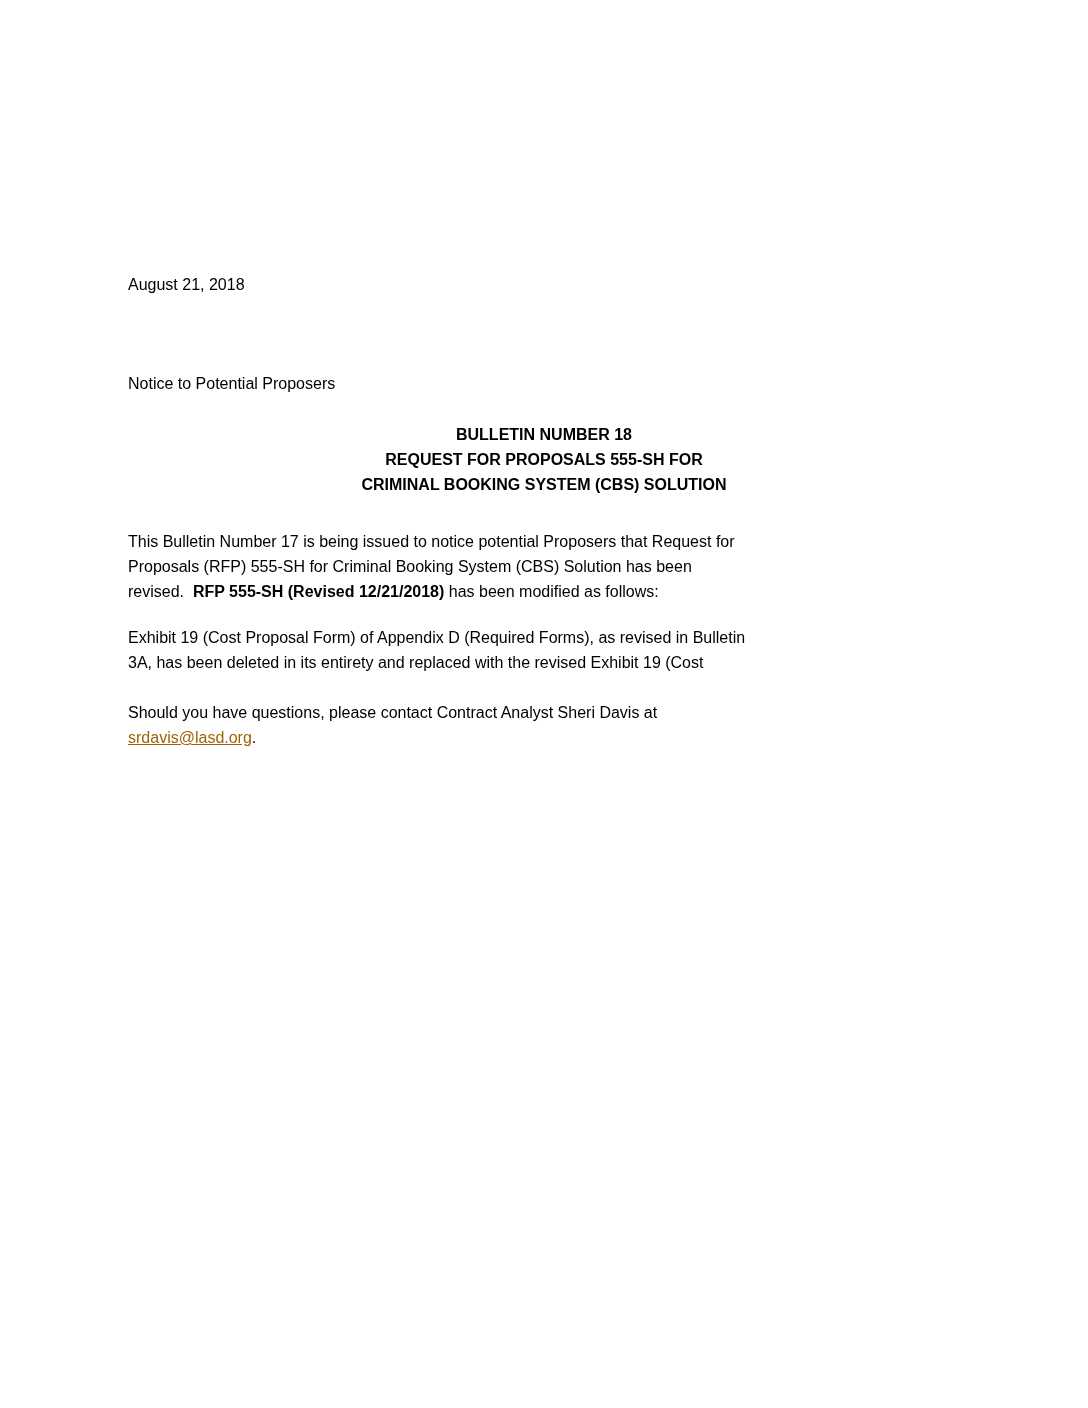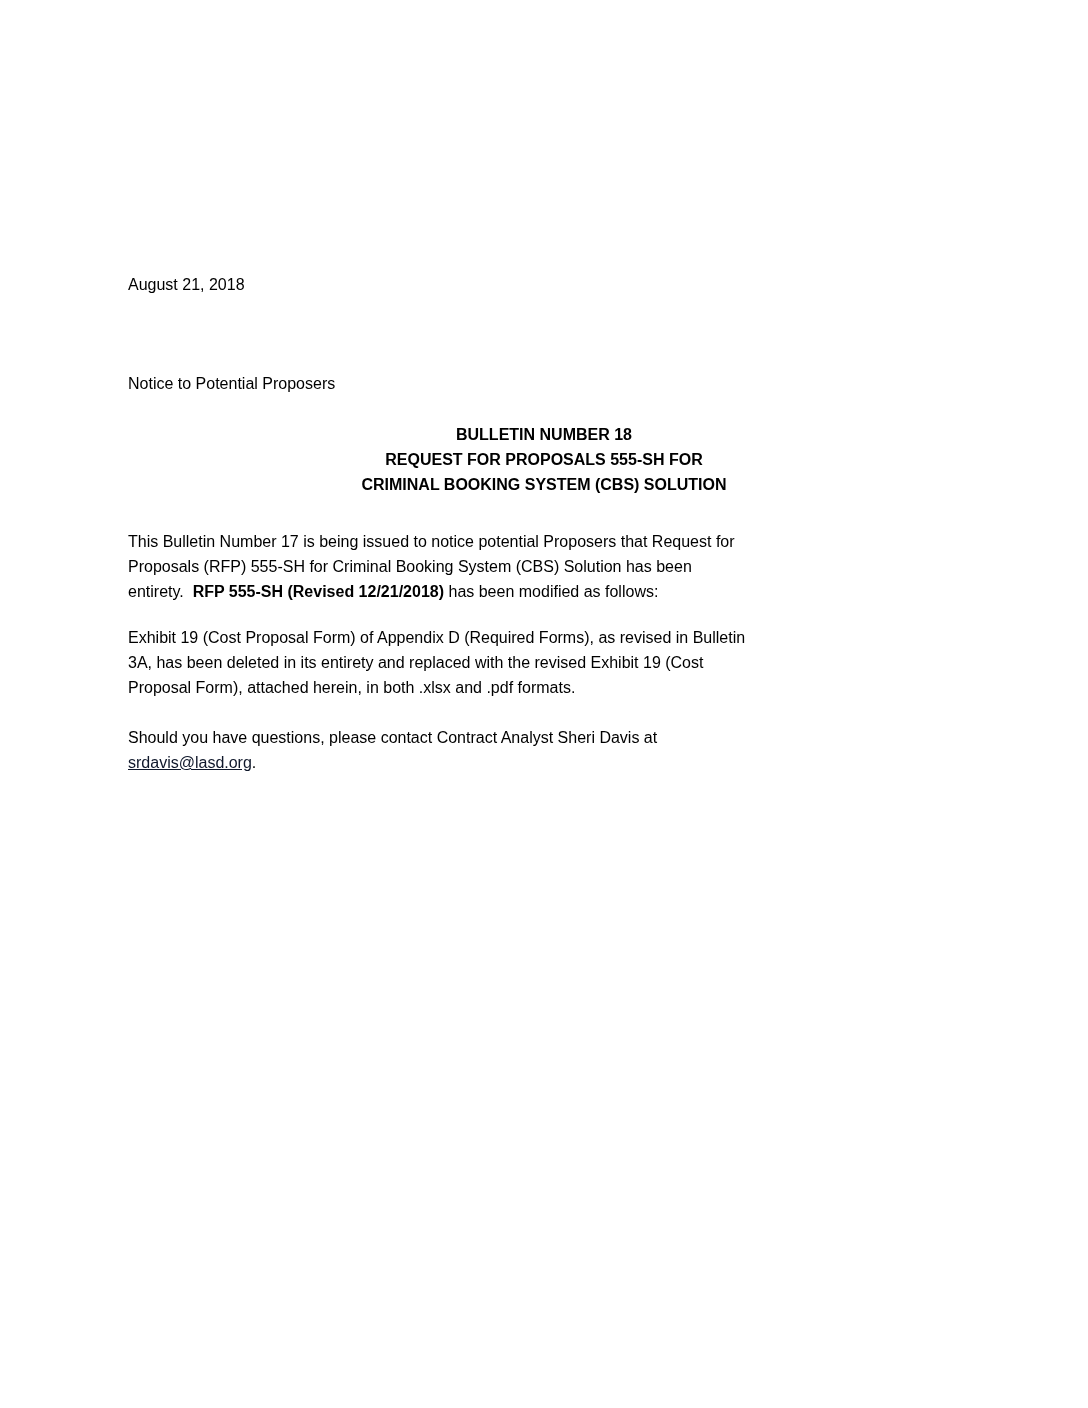--- a/index.html
+++ b/index.html
@@ -50,28 +50,27 @@
 
     <div class="heading">
       <div class="line">BULLETIN NUMBER 18</div>
       <div class="line">REQUEST FOR PROPOSALS 555-SH FOR</div>
       <div class="line">CRIMINAL BOOKING SYSTEM (CBS) SOLUTION</div>
     </div>
 
     <div class="para-1">
       <div class="line">This Bulletin Number 17 is being issued to notice potential Proposers that Request for</div>
       <div class="line">Proposals (RFP) 555-SH for Criminal Booking System (CBS) Solution has been</div>
-      <div class="line"><span>entirety.  </span><span class="bold">RFP 555-SH (Revised 12/21/2018)</span><span> has been modified as follows:</span></div>
+      <div class="line"><span>revised.  </span><span class="bold">RFP 555-SH (Revised 12/21/2018)</span><span> has been modified as follows:</span></div>
     </div>
 
     <div class="para-2">
       <div class="line">Exhibit 19 (Cost Proposal Form) of Appendix D (Required Forms), as revised in Bulletin</div>
       <div class="line">3A, has been deleted in its entirety and replaced with the revised Exhibit 19 (Cost</div>
-      <div class="line">Proposal Form), attached herein, in both .xlsx and .pdf formats.</div>
     </div>
 
     <div class="para-3">
       <div class="line">Should you have questions, please contact Contract Analyst Sheri Davis at</div>
-      <div class="line"><a class="email" style="color: #0f172a;">srdavis@lasd.org</a><span>.</span></div>
+      <div class="line"><a class="email" style="color: #a16207;">srdavis@lasd.org</a><span>.</span></div>
     </div>
 
   </div>
 </div>
 
 </body></html>

